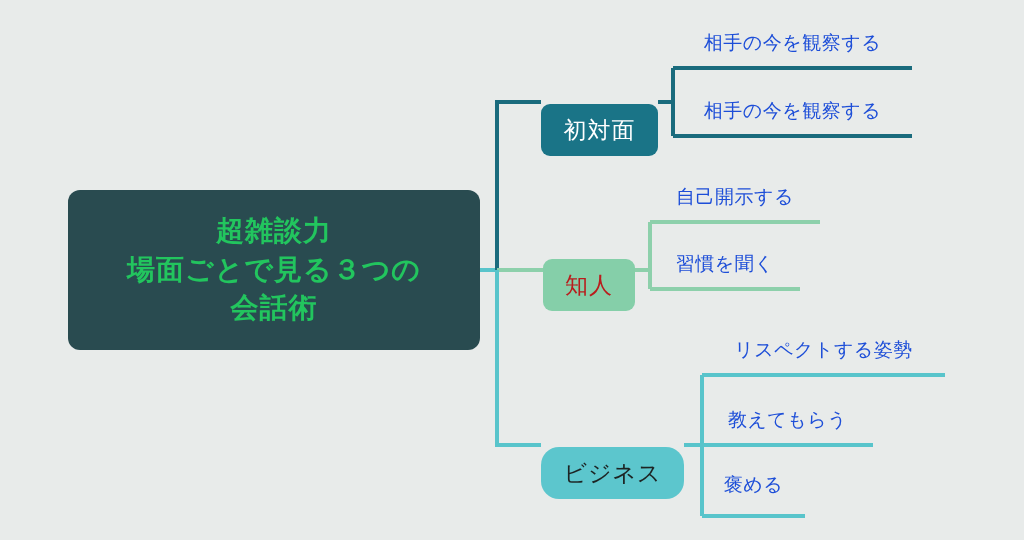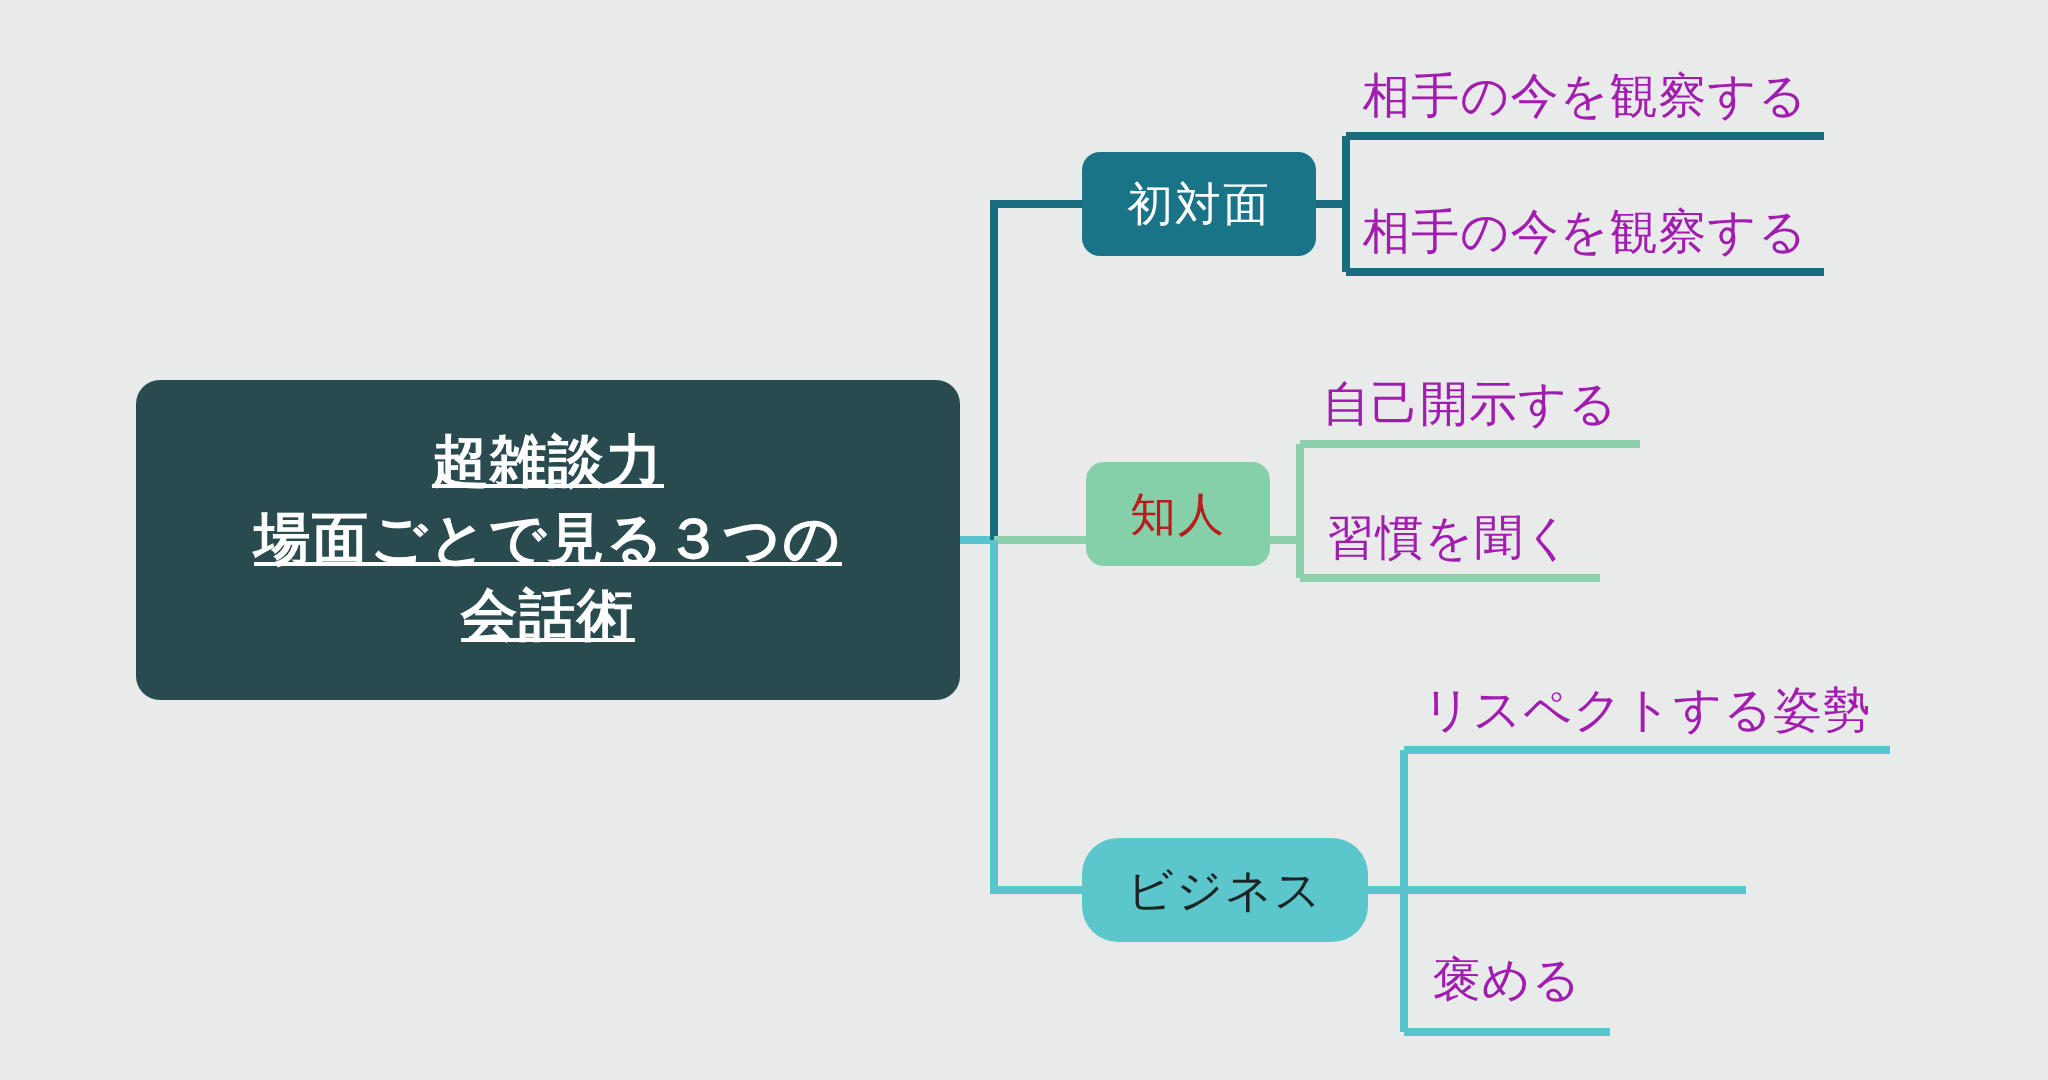--- a/index.html
+++ b/index.html
@@ -34,41 +34,41 @@
     justify-content: center;
     text-align: center;
     border-radius: 9px;
   }
   .node-root {
     left: 68px;
     top: 190px;
     width: 412px;
     height: 160px;
     background: #294b50;
-    color: #ffffff;
+    color: #22c55e;
     font-size: 28px;
     font-weight: bold;
     line-height: 1.38;
     letter-spacing: 1px;
     border-radius: 12px;
-    text-decoration: underline;
   }
   .node-root .root-lines {
     display: block;
     padding: 0 10px;
   }
   .node-root .root-line {
     display: block;
     white-space: nowrap;
   }
   .node-branch {
     font-size: 23px;
     font-weight: normal;
     letter-spacing: 1px;
     padding: 0 14px;
+    margin-top: 28px;
   }
   .branch-1 {
     left: 541px;
     top: 76px;
     width: 117px;
     height: 52px;
     background: #1a7487;
     color: #ffffff;
   }
   .branch-2 {
@@ -85,24 +85,24 @@
     width: 143px;
     height: 52px;
     background: #5cc6cd;
     color: #1d2423;
     border-radius: 18px;
   }
   .leaf {
     position: absolute;
     box-sizing: border-box;
     display: flex;
-    align-items: center;
+    align-items: flex-start;
     justify-content: center;
-    color: #a21caf;
-    font-size: 24px;
+    color: #1d4ed8;
+    font-size: 19px;
     letter-spacing: 0.5px;
     white-space: nowrap;
     padding-bottom: 3px;
   }
   .leaf-label {
     display: block;
   }
 </style>
 </head>
 <body>
@@ -161,17 +161,20 @@
   <div class="leaf" style="left:650px; top:184px; width:170px; height:38px;font-family:Liberation Serif, serif;">
     <span class="leaf-label">自己開示する</span>
   </div>
   <div class="leaf" style="left:702px; top:337px; width:243px; height:38px;">
     <span class="leaf-label">リスペクトする姿勢</span>
   </div>
 
   <div class="leaf" style="left:650px; top:251px; width:150px; height:38px;">
     <span class="leaf-label">習慣を聞く</span>
   </div>
+  <div class="leaf" style="left:702px; top:407px; width:171px; height:38px;">
+    <span class="leaf-label">教えてもらう</span>
+  </div>
   <div class="leaf" style="left:702px; top:472px; width:103px; height:38px;">
     <span class="leaf-label">褒める</span>
   </div>
 
 </div>
 
 </body></html>

